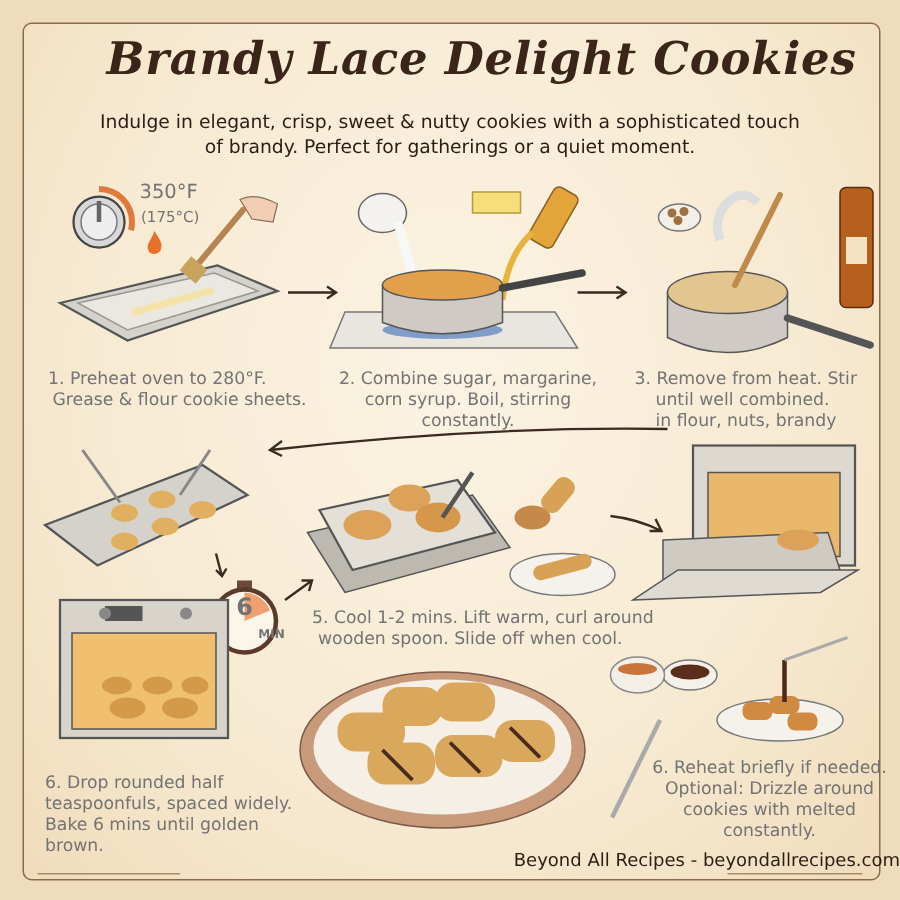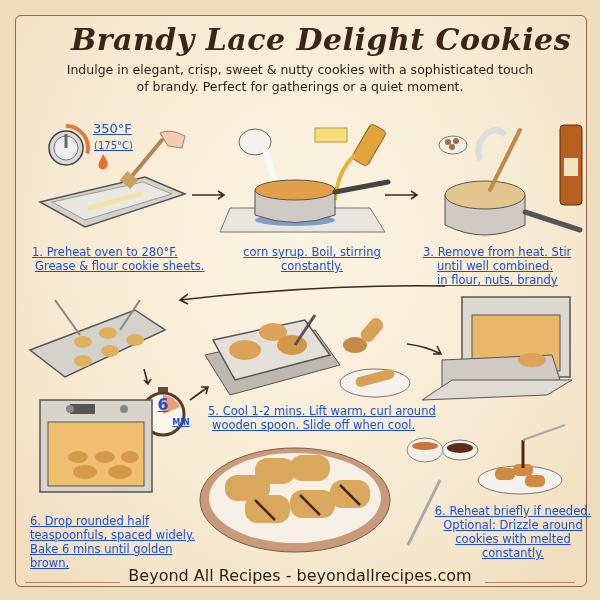--- a/index.html
+++ b/index.html
@@ -15,29 +15,29 @@
       background: radial-gradient(ellipse at 50% 40%, #fbf3e3 0%, #f7ead2 60%, #f0dcbb 100%);
       border: 1px solid #8a6a4c;
       border-radius: 6px;
     }
     .title {
       position: absolute; left: 0; width: 600px; top: 22px; text-align: center;
       font-family: "DejaVu Serif", serif; font-style: italic; font-weight: bold;
       font-size: 30px; color: #3b2418; letter-spacing: 0.5px; padding-left: 42px;
     }
     .subtitle {
-      position: absolute; left: 60px; width: 480px; top: 61px; text-align: center;
+      position: absolute; left: 60px; width: 480px; top: 72px; text-align: center;
       font-size: 12.5px; line-height: 17px; color: #2b1d14;
     }
     .step-text {
-      position: absolute; font-size: 11.5px; line-height: 14px; color: #1d4ed8; text-decoration: underline;
+      position: absolute; font-size: 11.5px; line-height: 14px; color: #737373;
     }
     .footer {
-      position: absolute; left: 0; width: 600px; top: 566px; text-align: center;
-      font-size: 16px; color: #2b1d14;
+      position: absolute; left: 0; width: 600px; top: 566px; text-align: right;
+      font-size: 12px; color: #2b1d14;
     }
     .footer-line { position:absolute; top: 582px; height:1px; background:#a88a6a; }
     svg { position: absolute; overflow: visible; }
     .arrow { stroke: #3b2a20; stroke-width: 1.6; fill: none; }
   </style>
 </head>
 <body>
 
 <div class="paper"></div>
 
@@ -81,20 +81,21 @@
   <rect x="140" y="5" width="18" height="40" rx="4" fill="#e3a43a" stroke="#8a6020" transform="rotate(30 149 25)"></rect>
   <path d="M135 35 Q118 50 115 80" stroke="#e6b33c" stroke-width="4" fill="none"></path>
   <polygon points="10,88 150,88 165,112 0,112" fill="#e9e6e0" stroke="#777"></polygon>
   <ellipse cx="75" cy="100" rx="40" ry="6" fill="#3a6ab8" opacity="0.6"></ellipse>
   <path d="M35 70 L35 95 Q75 110 115 95 L115 70Z" fill="#cfcac4" stroke="#555"></path>
   <ellipse cx="75" cy="70" rx="40" ry="10" fill="#e3a04a" stroke="#555"></ellipse>
   <line x1="115" y1="72" x2="168" y2="62" stroke="#444" stroke-width="5" stroke-linecap="round"></line>
 </svg>
 <svg style="left:0;top:0" width="1" height="1"></svg>
 <div class="step-text" style="left:216px;top:245px;text-align:center;width:192px">
+  <div>2. Combine sugar, margarine,</div>
   <div>corn syrup. Boil, stirring constantly.</div>
 </div>
 
 <svg style="left:383px;top:190px" width="40" height="10">
   <path class="arrow" d="M2 5 L34 5 M28 1 L34 5 L28 9"></path>
 </svg>
 
 <svg style="left:420px;top:120px" width="175" height="115">
   <ellipse cx="33" cy="25" rx="14" ry="9" fill="#f2efe9" stroke="#777"></ellipse>
   <circle cx="28" cy="22" r="3" fill="#a07040"></circle>

